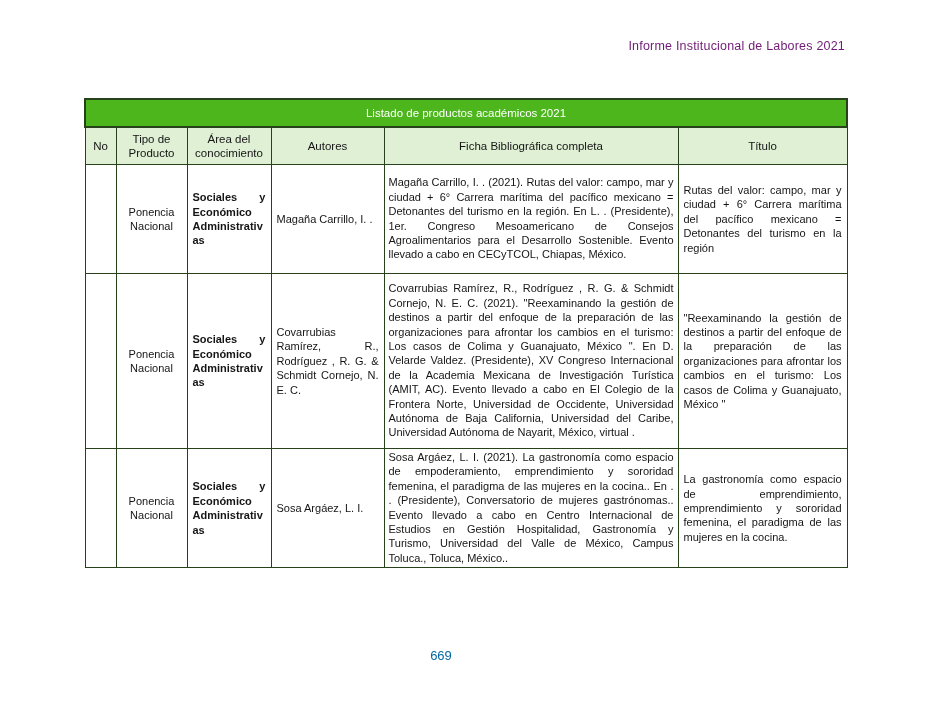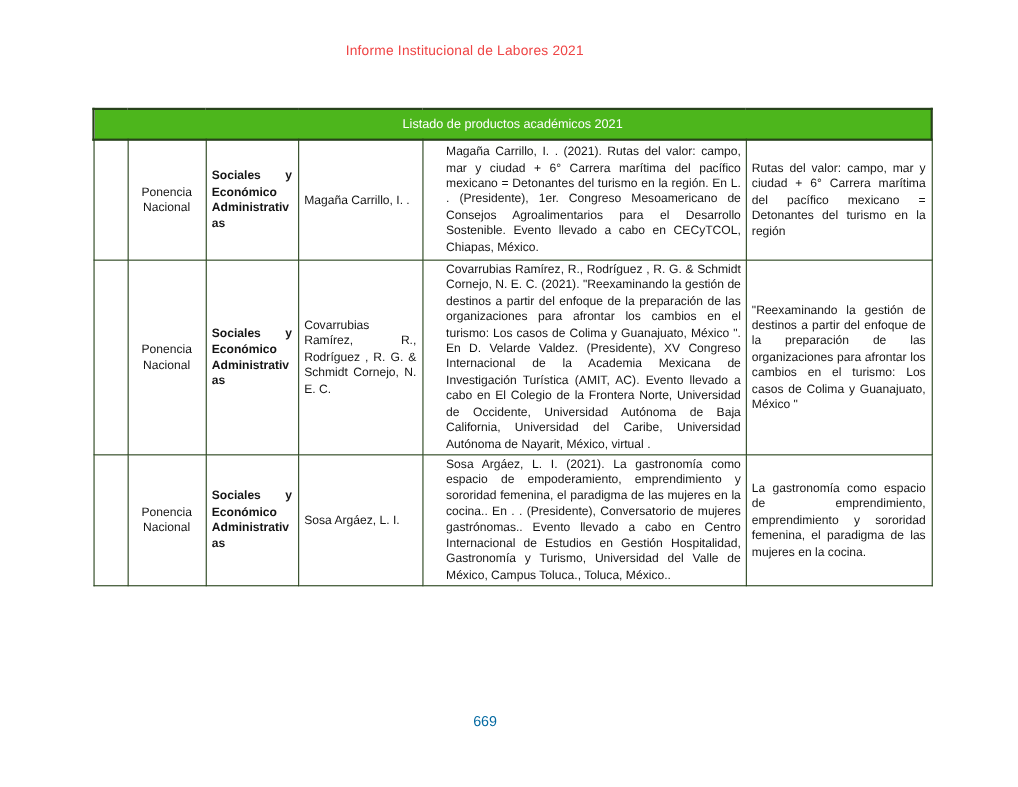--- a/index.html
+++ b/index.html
@@ -12,24 +12,24 @@
     height: 715px;
     position: relative;
     font-family: "Liberation Sans", sans-serif;
     color: #151515;
   }
   .doc-header {
     position: absolute;
     top: 39px;
     left: 0;
     width: 845px;
-    text-align: center;
+    text-align: right;
     font-size: 12.5px;
     letter-spacing: 0.2px;
-    color: #ef4444;
+    color: #701a75;
   }
   table.products {
     position: absolute;
     left: 84px;
     top: 98px;
     width: 762px;
     border-collapse: collapse;
     table-layout: fixed;
   }
   table.products td {
@@ -55,21 +55,21 @@
     height: 34px;
     padding: 1px 2px;
   }
   tr.r0 { height: 100px; }
   tr.r1 { height: 175px; }
   tr.r2 { height: 110px; }
   td.c-no   { text-align: center; padding-left: 32px; }
   td.c-tipo { padding: 2px 5px; text-align: center; }
   td.c-area { padding: 2px 5px; text-align: justify; font-weight: bold; }
   td.c-aut  { padding: 2px 5px; text-align: justify; }
-  td.c-ficha{ padding: 1px 4px 2px 21px; text-align: justify; vertical-align: top; }
+  td.c-ficha{ padding: 1px 4px 2px 4px; text-align: justify; vertical-align: top; }
   td.c-tit  { padding: 18px 5px; text-align: justify; }
   .page-num {
     position: absolute;
     top: 648px;
     left: 60px;
     width: 762px;
     text-align: center;
     font-size: 13px;
     color: #0369a1;
   }
@@ -84,20 +84,28 @@
     <col style="width:31px">
     <col style="width:71px">
     <col style="width:84px">
     <col style="width:113px">
     <col style="width:294px">
     <col style="width:169px">
   </colgroup>
   <tbody>
     <tr class="title-row">
       <td colspan="6">Listado de productos académicos 2021</td>
+    </tr>
+    <tr class="head-row">
+      <td>No</td>
+      <td>Tipo de Producto</td>
+      <td>Área del conocimiento</td>
+      <td>Autores</td>
+      <td>Ficha Bibliográfica completa</td>
+      <td>Título</td>
     </tr>
     <tr class="r0">
       <td class="c-no">649</td>
       <td class="c-tipo">Ponencia Nacional</td>
       <td class="c-area">Sociales y Económico Administrativas</td>
       <td class="c-aut">Magaña Carrillo, I. .</td>
       <td class="c-ficha">Magaña Carrillo, I. . (2021). Rutas del valor: campo, mar y ciudad + 6° Carrera marítima del pacífico mexicano = Detonantes del turismo en la región. En L. . (Presidente), 1er. Congreso Mesoamericano de Consejos Agroalimentarios para el Desarrollo Sostenible. Evento llevado a cabo en CECyTCOL, Chiapas, México.</td>
       <td class="c-tit">Rutas del valor: campo, mar y ciudad + 6° Carrera marítima del pacífico mexicano = Detonantes del turismo en la región</td>
     </tr>
     <tr class="r1">

